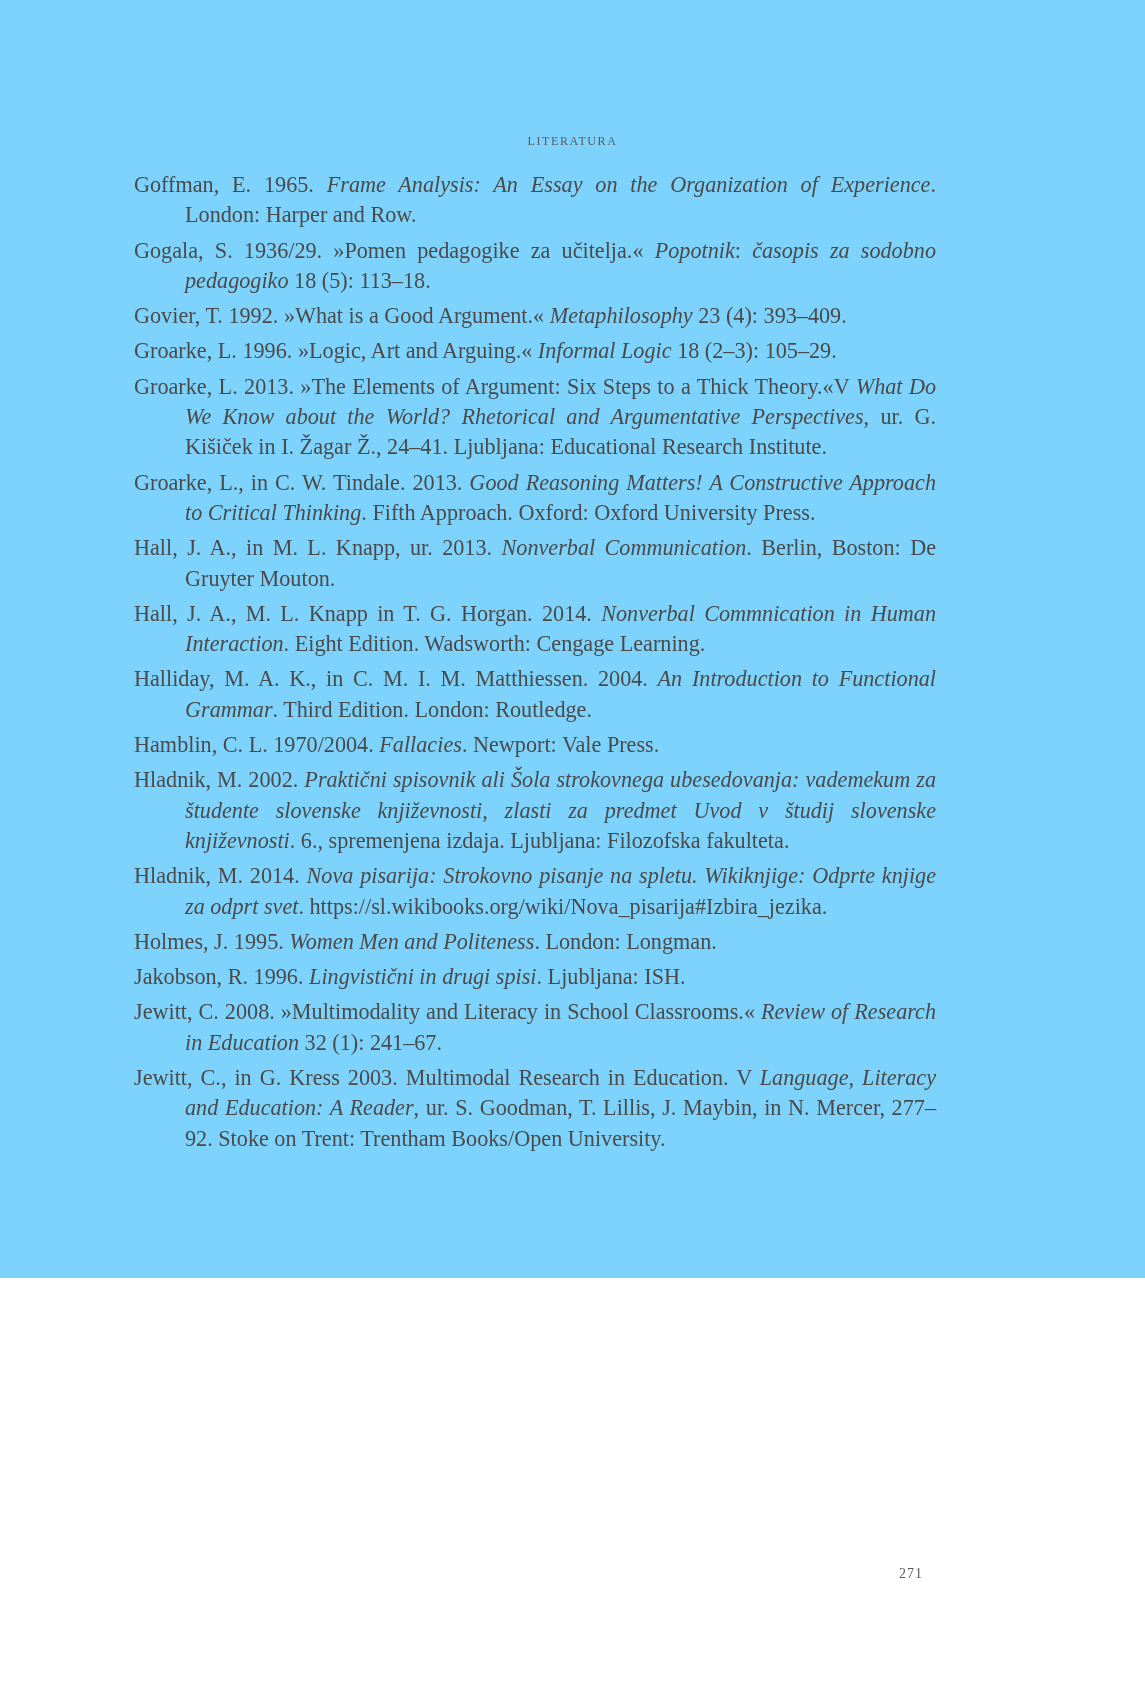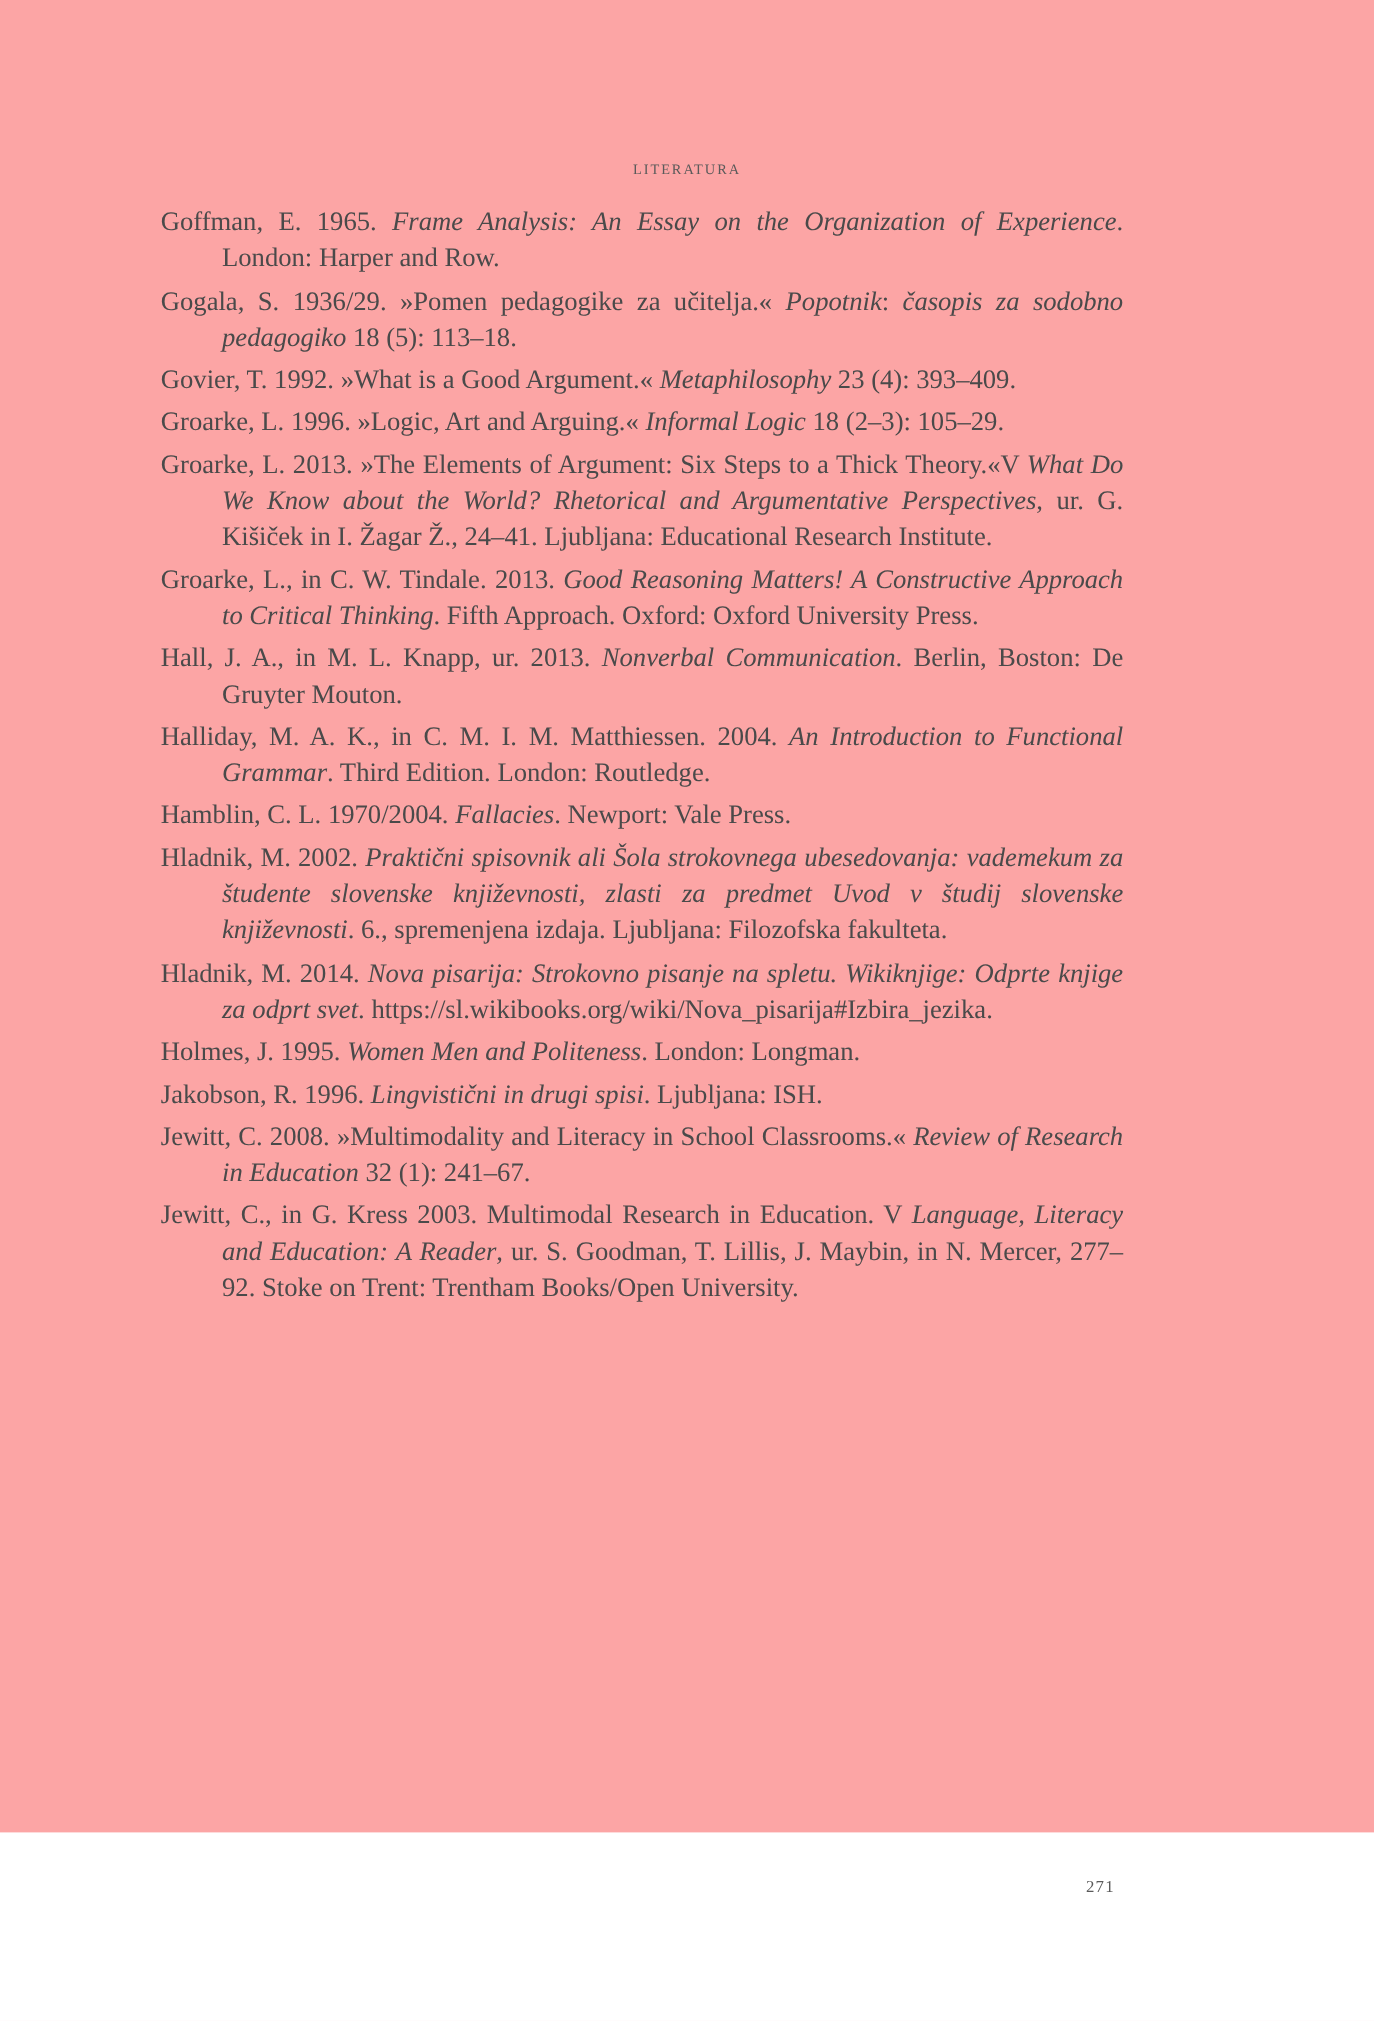--- a/index.html
+++ b/index.html
@@ -1,50 +1,51 @@
 <!DOCTYPE html>
 <html><head>
 <meta charset="utf-8">
 <style>
   html, body { margin: 0; padding: 0; background: #ffffff; }
   body { width: 1145px; height: 1684px; position: relative; overflow: hidden; }
-  .page { position: absolute; left: 0; top: 0; width: 1145px; height: 1527px; background: #fca5a5; }
+  .page { position: absolute; left: 0; top: 0; width: 1145px; height: 1278px; background: #7dd3fc; }
   .running-head {
     position: absolute; top: 134px; left: 0; width: 1145px; text-align: center;
     font-family: "Liberation Serif", serif; font-size: 12px; letter-spacing: 1.6px;
     color: #5a5a5a;
   }
   .refs {
     position: absolute; left: 134px; top: 170px; width: 802px;
     font-family: "Liberation Serif", "DejaVu Serif", serif;
     font-size: 22.2px; line-height: 30.3px; color: #4a4a4a;
   }
   .ref {
     margin: 0 0 5px 0; padding-left: 51px; text-indent: -51px;
     text-align: justify;
   }
   .ref i { font-style: italic; margin-top: 36px; }
   .folio {
-    position: absolute; top: 1566px; left: 899px; width: 36px; text-align: center;
+    position: absolute; top: 1566px; left: 899px; width: 36px; text-align: left;
     font-family: "Liberation Serif", serif; font-size: 14px; letter-spacing: 1px; color: #5a5a5a;
   }
 </style>
 </head>
 <body>
 
 <div class="page">
   <div class="running-head">LITERATURA</div>
   <div class="refs" id="refs">
       <p class="ref"><span>Goffman, E. 1965. </span><i>Frame Analysis: An Essay on the Organization of Experience</i><span>. London: Harper and Row.</span></p>
       <p class="ref"><span>Gogala, S. 1936/29. »Pomen pedagogike za učitelja.« </span><i>Popotnik</i><span>: </span><i>časopis za sodob­no pedagogiko</i><span> 18 (5): 113–18.</span></p>
       <p class="ref"><span>Govier, T. 1992. »What is a Good Argument.« </span><i>Metaphilosophy</i><span> 23 (4): 393–409.</span></p>
       <p class="ref"><span>Groarke, L. 1996. »Logic, Art and Arguing.« </span><i>Informal Logic</i><span> 18 (2–3): 105–29.</span></p>
       <p class="ref"><span>Groarke, L. 2013. »The Elements of Argument: Six Steps to a Thick Theory.«V </span><i>What Do We Know about the World? Rhetorical and Argumentative Perspectives</i><span>, ur. G. Kišiček in I. Žagar Ž., 24–41. Ljubljana: Educational Research Institute.</span></p>
       <p class="ref"><span>Groarke, L., in C. W. Tindale. 2013. </span><i>Good Reasoning Matters! A Constructive Approach to Critical Thinking</i><span>. Fifth Approach. Oxford: Oxford University Press.</span></p>
       <p class="ref"><span>Hall, J. A., in M. L. Knapp, ur. 2013. </span><i>Nonverbal Communication</i><span>. Berlin, Boston: De Gruyter Mouton.</span></p>
+      <p class="ref"><span>Hall, J. A., M. L. Knapp in T. G. Horgan. 2014. </span><i>Nonverbal Commnication in Human Interaction</i><span>. Eight Edition. Wadsworth: Cengage Learning.</span></p>
       <p class="ref"><span>Halliday, M. A. K., in C. M. I. M. Matthiessen. 2004. </span><i>An Introduction to Functional Grammar</i><span>. Third Edition. London: Routledge.</span></p>
       <p class="ref"><span>Hamblin, C. L. 1970/2004. </span><i>Fallacies</i><span>. Newport: Vale Press.</span></p>
       <p class="ref"><span>Hladnik, M. 2002. </span><i>Praktični spisovnik ali Šola strokovnega ubesedovanja: va­demekum za študente slovenske književnosti, zlasti za predmet Uvod v štu­dij slovenske književnosti</i><span>. 6., spremenjena izdaja. Ljubljana: Filozofska fakulteta.</span></p>
       <p class="ref"><span>Hladnik, M. 2014. </span><i>Nova pisarija: Strokovno pisanje na spletu. Wikiknjige: Odprte knjige za odprt svet</i><span>. https://sl.wikibooks.org/wiki/​Nova_pisarija#Izbira_jezika.</span></p>
       <p class="ref"><span>Holmes, J. 1995. </span><i>Women Men and Politeness</i><span>. London: Longman.</span></p>
       <p class="ref"><span>Jakobson, R. 1996. </span><i>Lingvistični in drugi spisi</i><span>. Ljubljana: ISH.</span></p>
       <p class="ref"><span>Jewitt, C. 2008. »Multimodality and Literacy in School Classrooms.« </span><i>Review of Research in Education</i><span> 32 (1): 241–67.</span></p>
       <p class="ref"><span>Jewitt, C., in G. Kress 2003. Multimodal Research in Education. V </span><i>Language, Literacy and Education: A Reader</i><span>, ur. S. Goodman, T. Lillis, J. Maybin, in N. Mercer, 277–92. Stoke on Trent: Trentham Books/Open University.</span></p>
     </div>
   <div class="folio">271</div>

